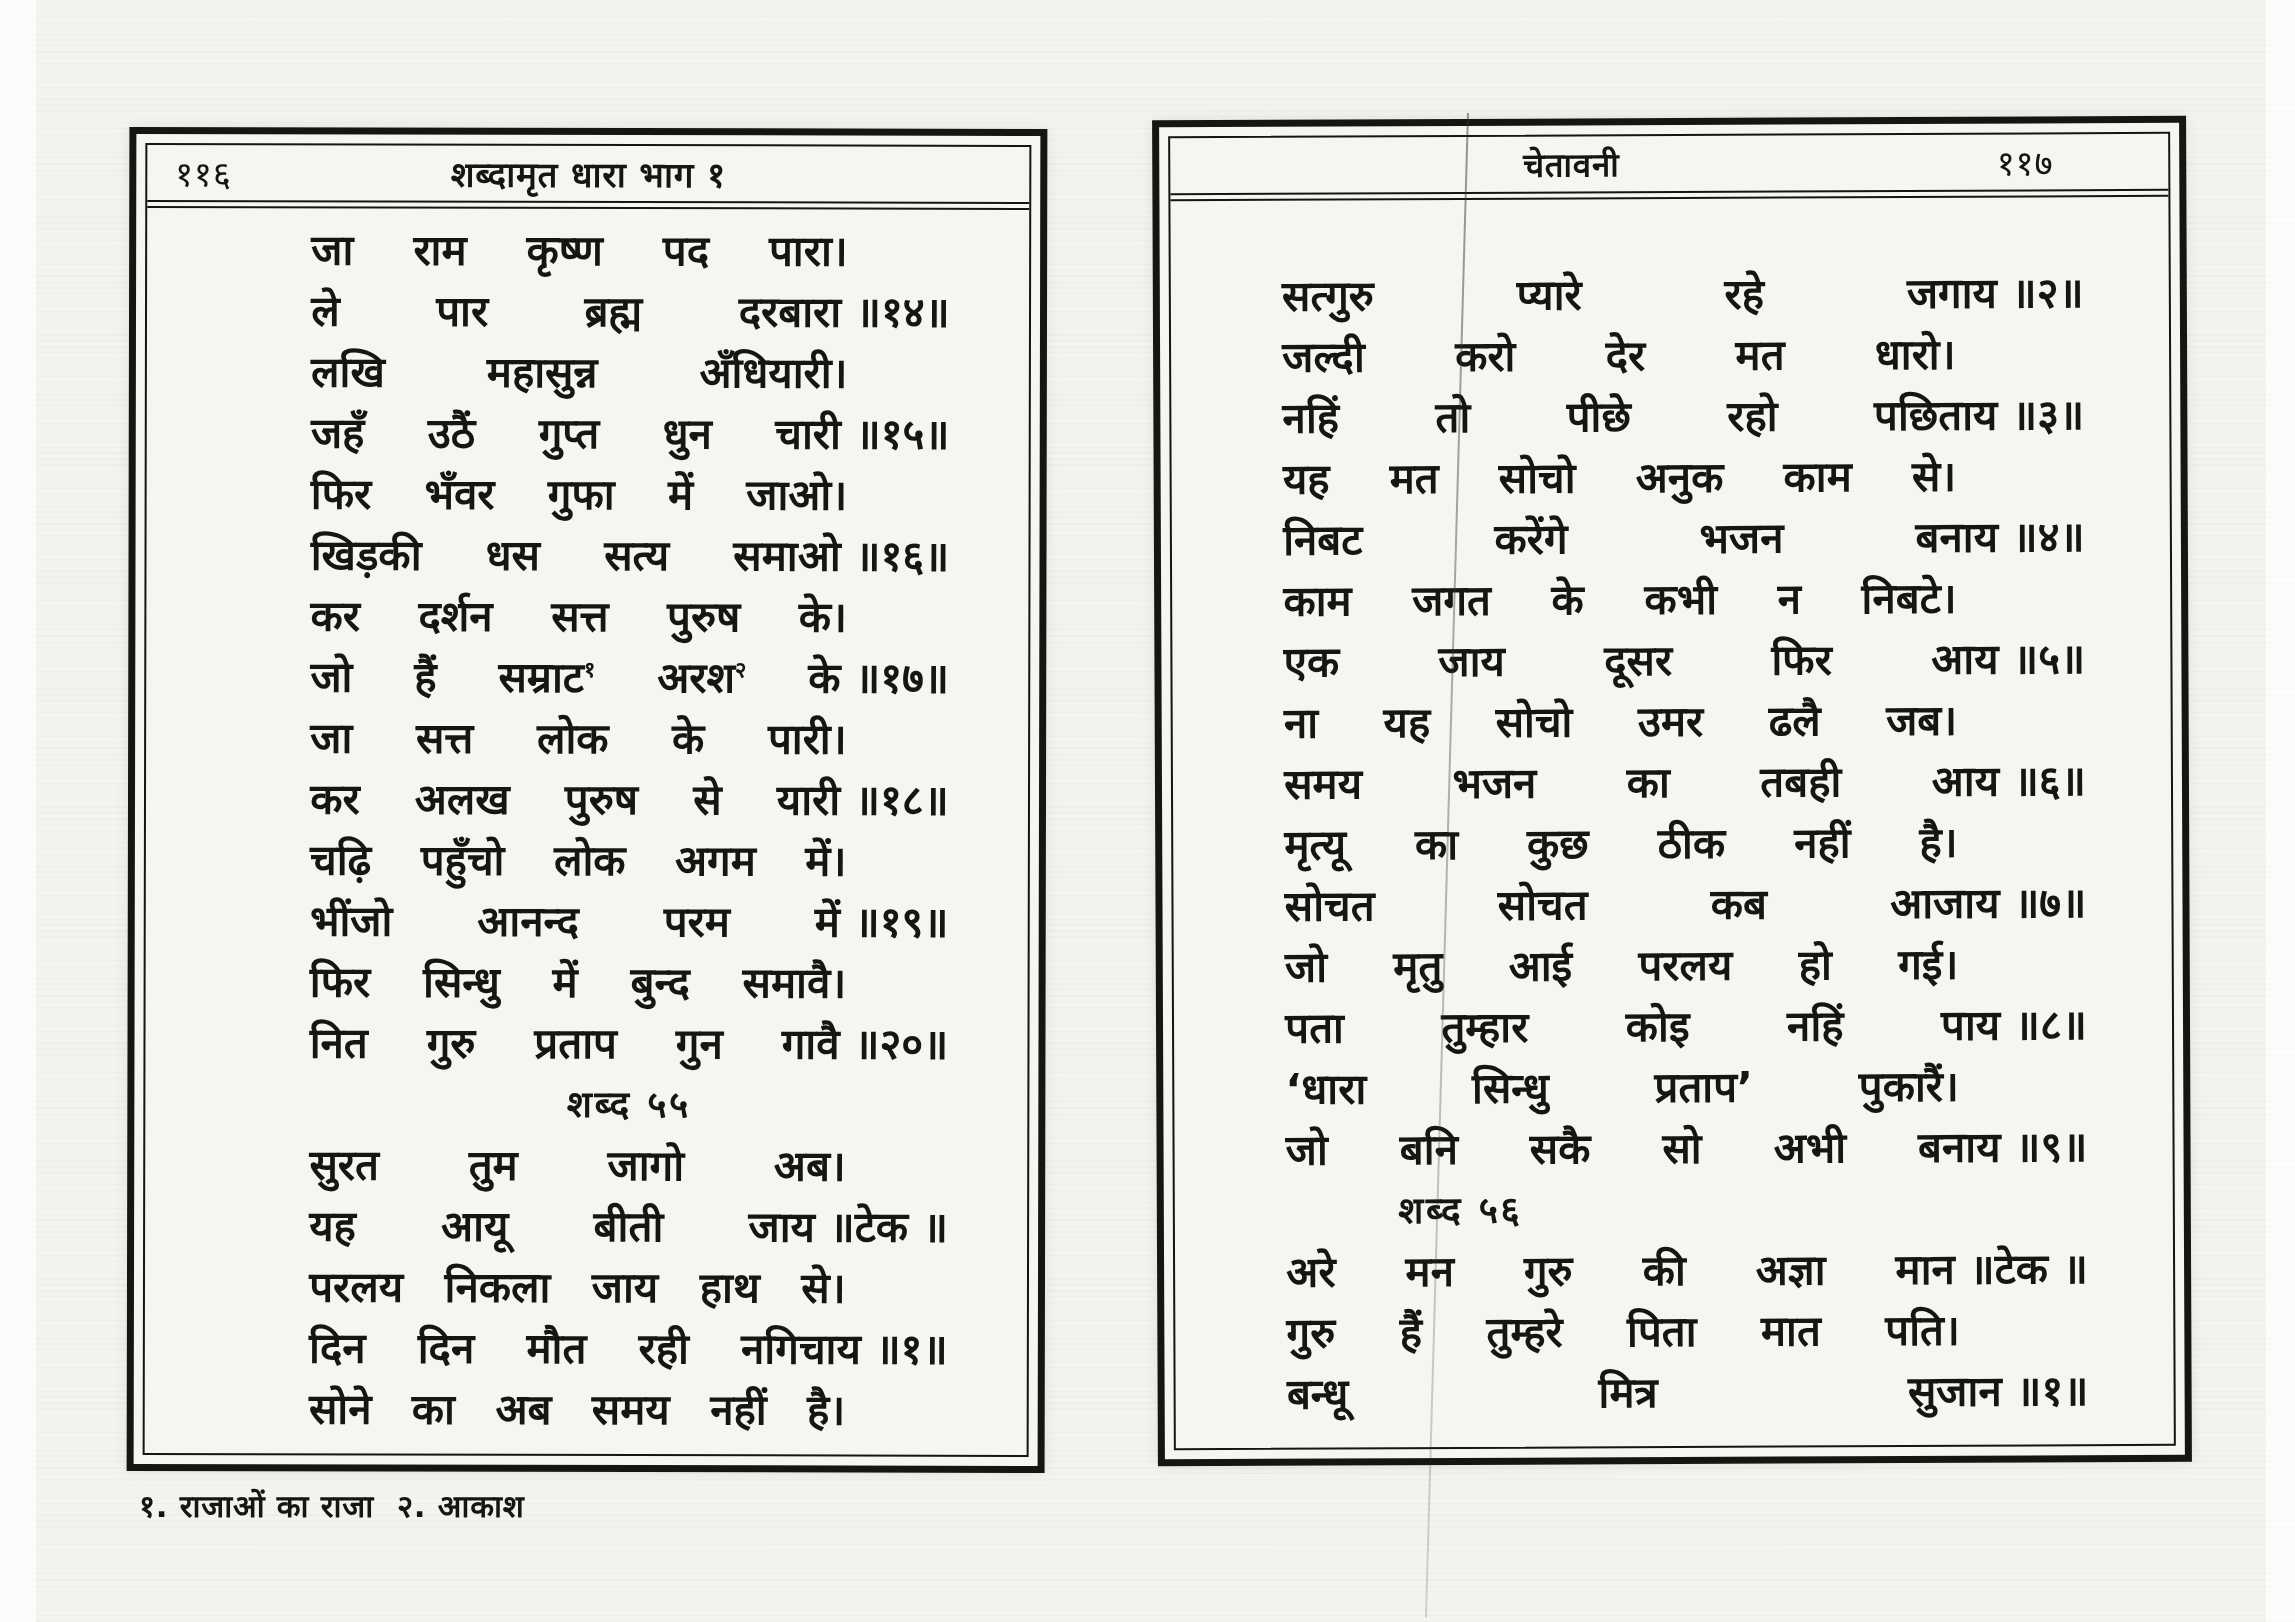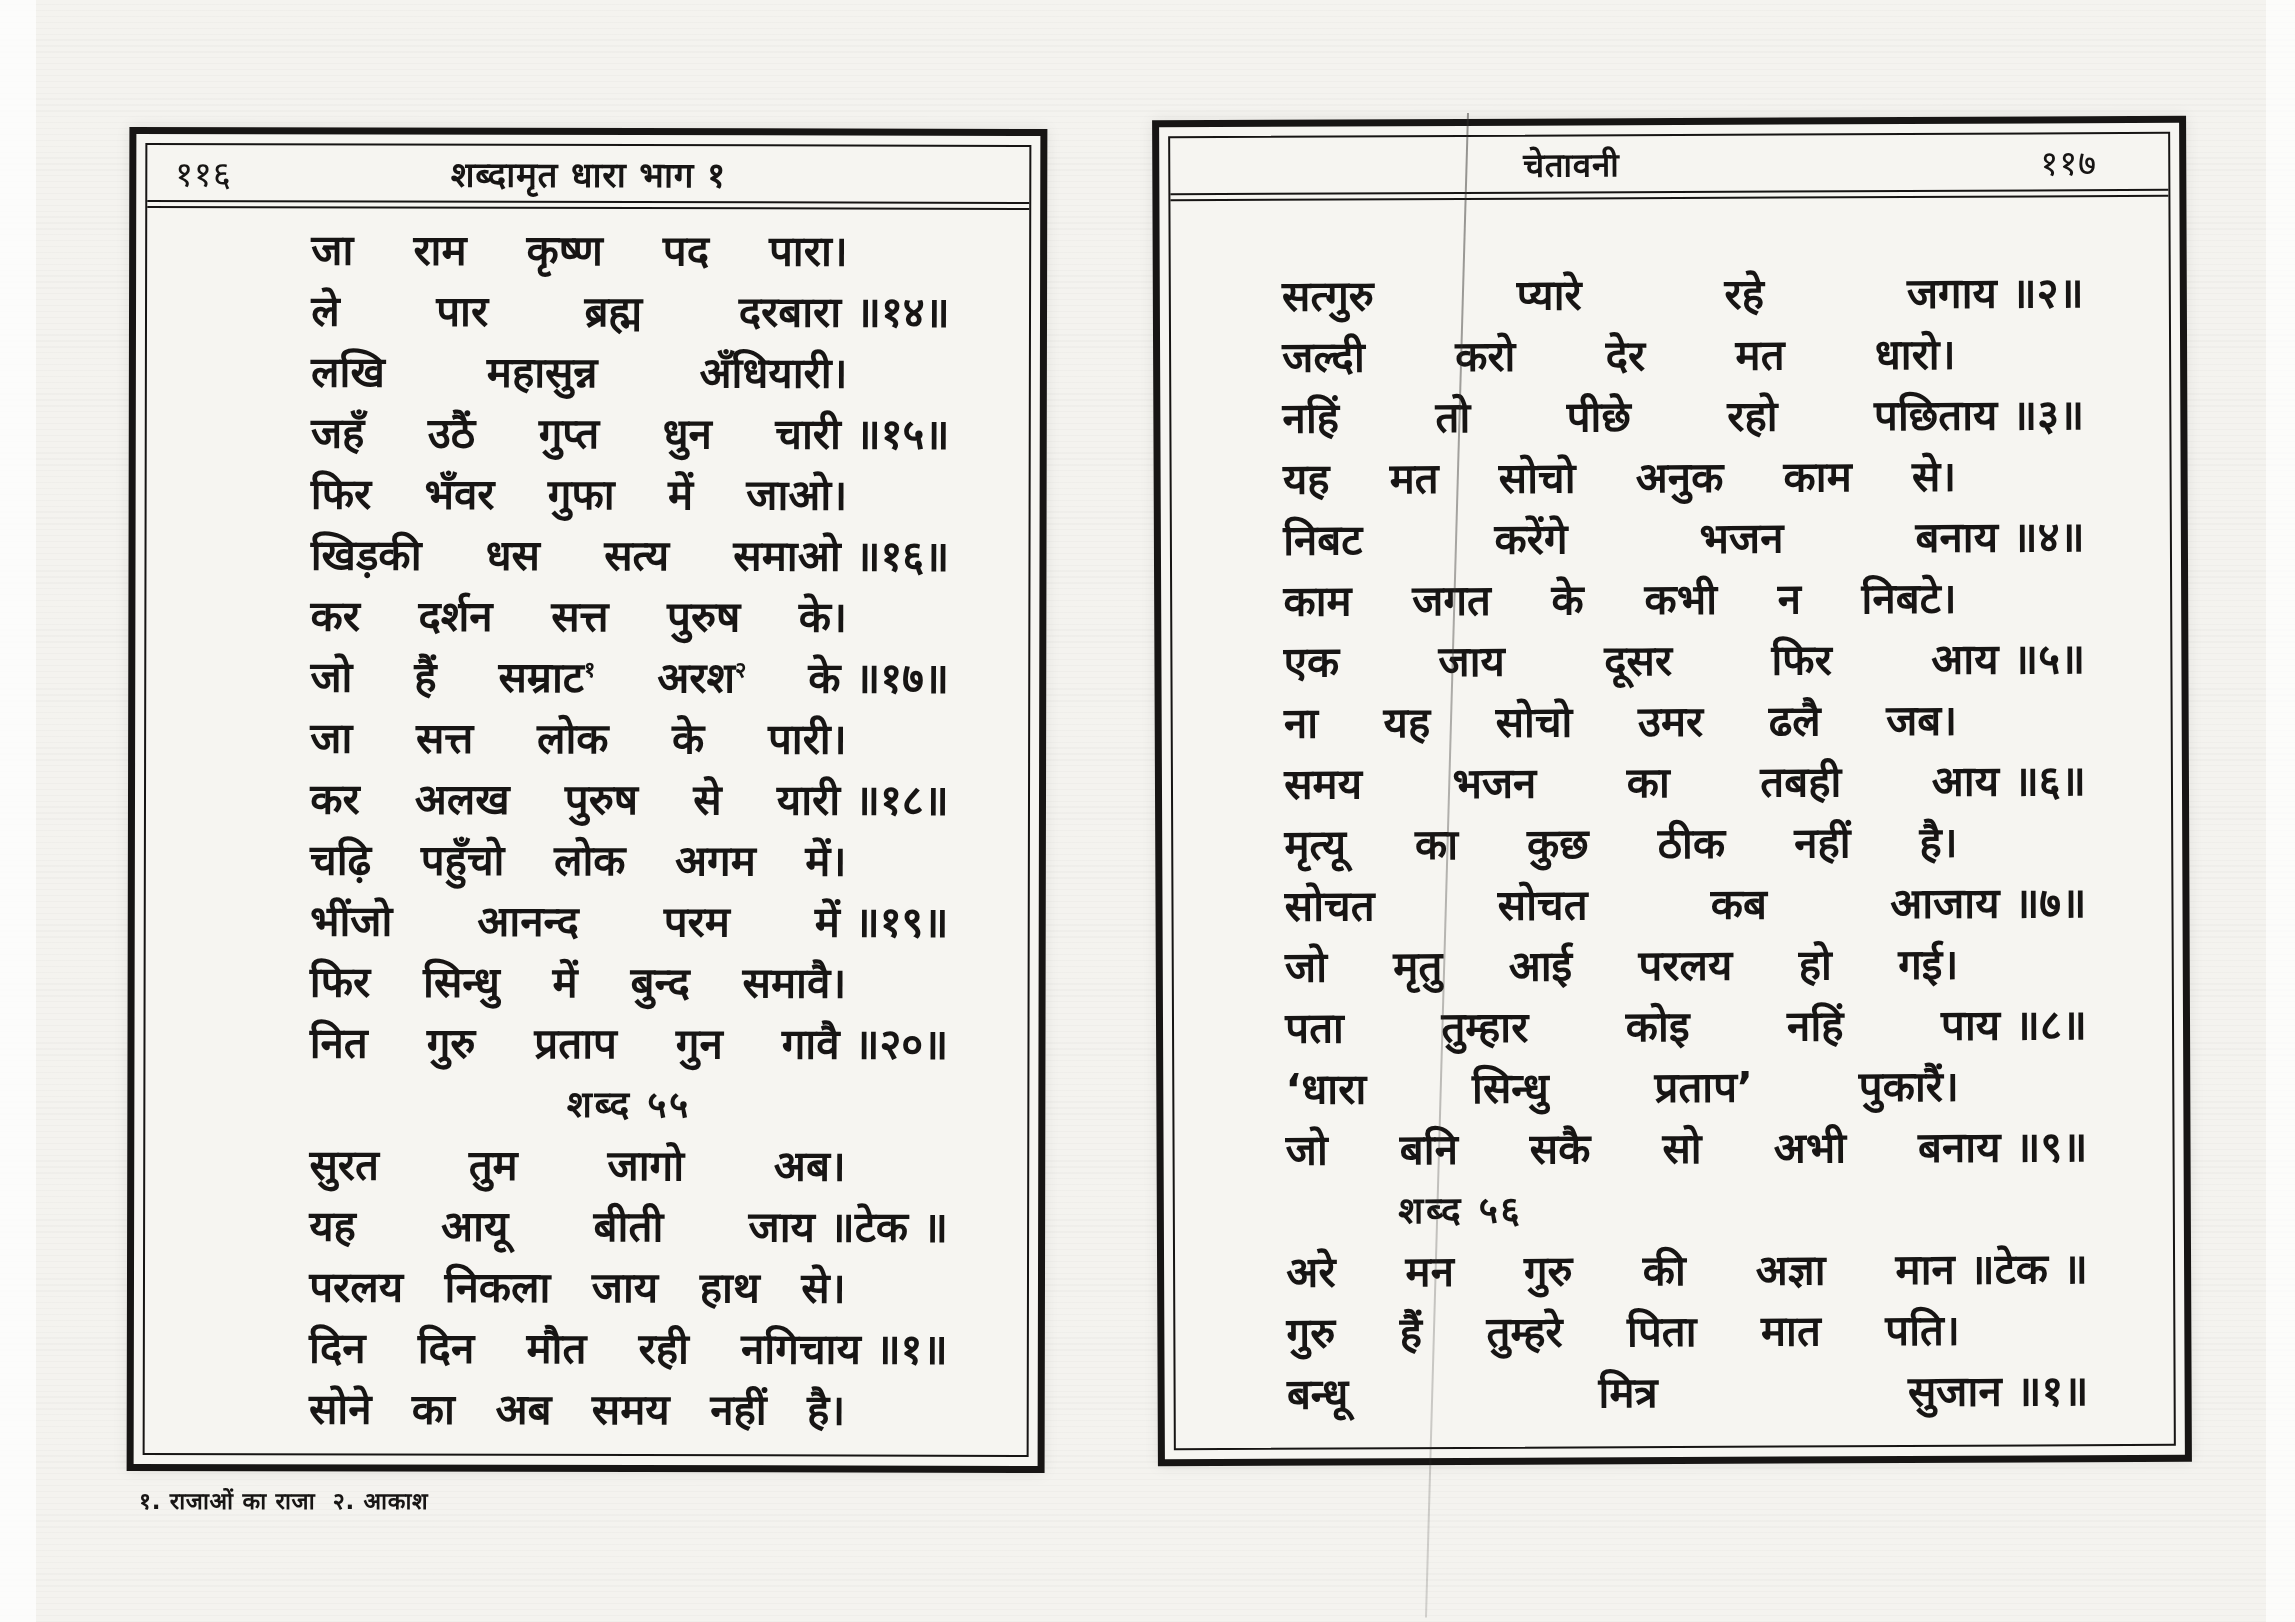--- a/index.html
+++ b/index.html
@@ -51,21 +51,21 @@
   }
   .page-header{
     height:55px;
     display:flex;align-items:center;
     padding:0 27.5px;
     border-bottom:2px solid var(--ink);
     font-size:35px;font-weight:600;
     letter-spacing:0.7px;
   }
   .page-header .pg-num{width:144px;font-weight:400;}
-  .page-header .pg-num.right{text-align:center;}
+  .page-header .pg-num.right{text-align:left;}
   .page-header .pg-title{flex:1;text-align:center;}
   .page-right .pg-title{transform:translateX(-98px);font-size:33px;}
   .rule2{height:2px;background:var(--ink);margin-top:3.9px;flex:0 0 auto;}
 
   .page-body{flex:1;box-sizing:border-box;}
   .page-left .page-body{padding:9.2px 79px 0 164px;}
   .page-right .page-body{padding:63px 85px 0 111px;}
 
   .line{
     display:flex;justify-content:space-between;align-items:center;
@@ -79,21 +79,21 @@
 
   .heading{
     height:61px;
     display:flex;align-items:center;justify-content:center;
     font-size:37px;font-weight:700;letter-spacing:2.6px;
   }
   .page-right .heading{justify-content:flex-start;padding-left:14%;}
 
   .footnote{
     position:absolute;left:139px;top:1484px;
-    font-size:23px;font-weight:700;letter-spacing:0.7px;
+    font-size:31px;font-weight:700;letter-spacing:0.7px;
   }
 
   .crease{
     position:absolute;left:1467px;top:113px;
     width:2px;height:1505px;
     background:linear-gradient(to bottom,rgba(50,48,45,.5),rgba(50,48,45,.18));
     transform:rotate(1.6deg);
     transform-origin:top center;
   }
 </style>

